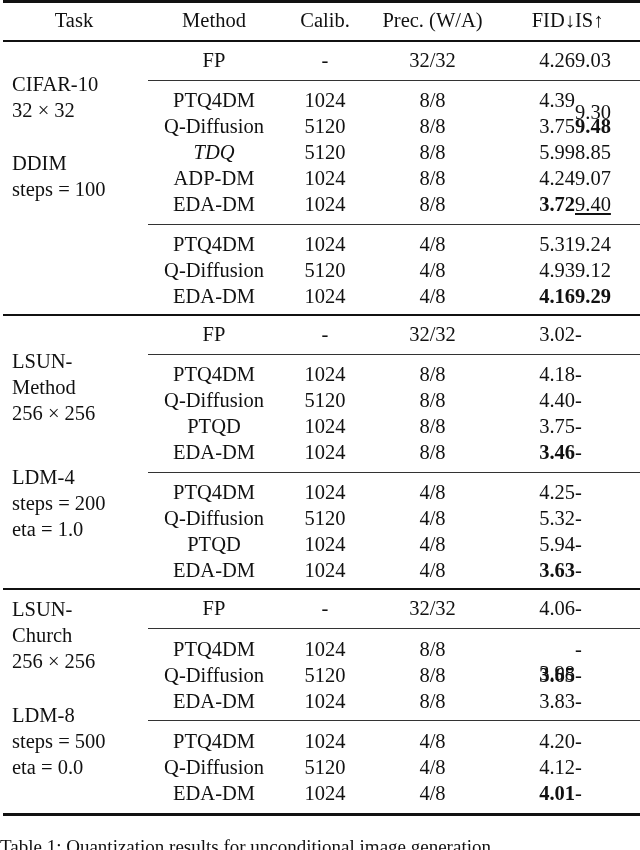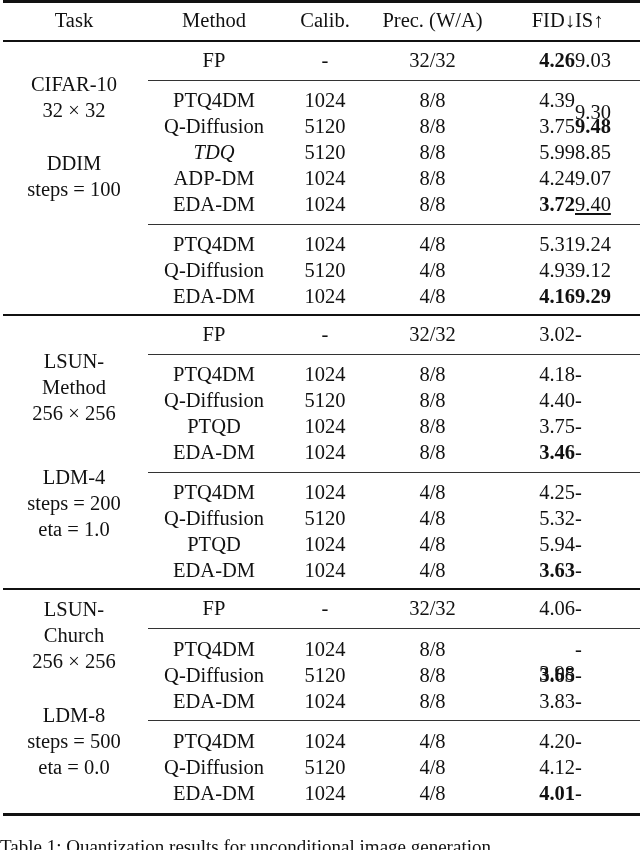--- a/index.html
+++ b/index.html
@@ -16,21 +16,21 @@
       position: absolute; font-size: 20.5px; line-height: 26px; height: 26px;
       white-space: nowrap; text-align: center;
     }
     .c-task { left: 0; width: 148px; }
     .c-method { left: 148px; width: 132px; }
     .c-calib { left: 280px; width: 90px; }
     .c-prec { left: 370px; width: 125px; }
     .c-fid { left: 495px; width: 80px; text-align: right; }
     .c-is { left: 575px; width: 60px; text-align: left; }
     .bold { font-weight: bold; }
-    .task-label { position: absolute; left: 0; width: 148px; text-align: center; font-size: 20.5px; line-height: 26px; }
+    .task-label { position: absolute; left: 12px; width: 148px; text-align: left; font-size: 20.5px; line-height: 26px; }
     .caption { position: absolute; left: 0; top: 836px; font-size: 19px; line-height: 22px; white-space: nowrap; }
   </style>
 </head>
 <body>
 
 <div id="table">
   <div class="rule thick" style="top:0px"></div>
   <div class="cell c-task" style="top:7px">Task</div>
   <div class="cell c-method" style="top:7px">Method</div>
   <div class="cell c-calib" style="top:7px">Calib.</div>
@@ -38,21 +38,21 @@
   <div class="cell c-fid" style="top:7px">FID↓</div>
   <div class="cell c-is" style="top:7px">IS↑</div>
   <div class="rule mid" style="top:40px"></div>
 <div class="task-label" style="top: 71px;">CIFAR-10</div>
     <div class="task-label" style="top: 97px;">32 × 32</div>
     <div class="task-label" style="top: 150px;">DDIM</div>
     <div class="task-label" style="top: 176px;">steps = 100</div>
     <div class="cell c-method" style="top: 47px;">FP</div>
     <div class="cell c-calib" style="top: 47px;">-</div>
     <div class="cell c-prec" style="top: 47px;">32/32</div>
-    <div class="cell c-fid" style="top: 47px; font-weight: bold;">4.26</div>
+    <div class="cell c-fid" style="top: 47px;">4.26</div>
     <div class="cell c-is" style="top: 47px;">9.03</div>
     <div class="cell c-method" style="top: 87px;">PTQ4DM</div>
     <div class="cell c-calib" style="top: 87px;">1024</div>
     <div class="cell c-prec" style="top: 87px;">8/8</div>
     <div class="cell c-fid" style="top: 87px;">4.39</div>
     <div class="cell c-is" style="top: 99px;">9.30</div>
     <div class="cell c-method" style="top: 113px;">Q-Diffusion</div>
     <div class="cell c-calib" style="top: 113px;">5120</div>
     <div class="cell c-prec" style="top: 113px;">8/8</div>
     <div class="cell c-fid" style="top: 113px;">3.75</div>

